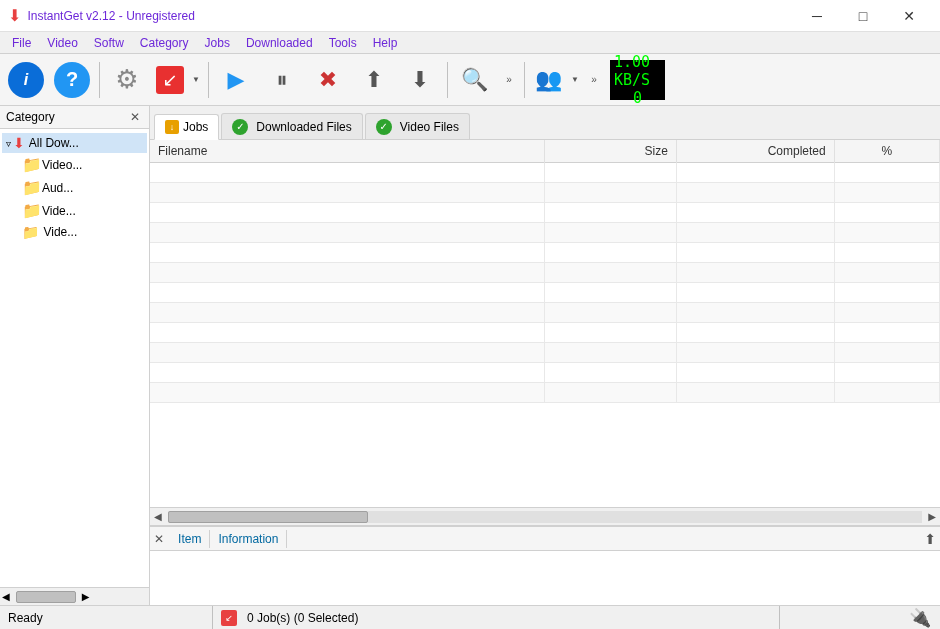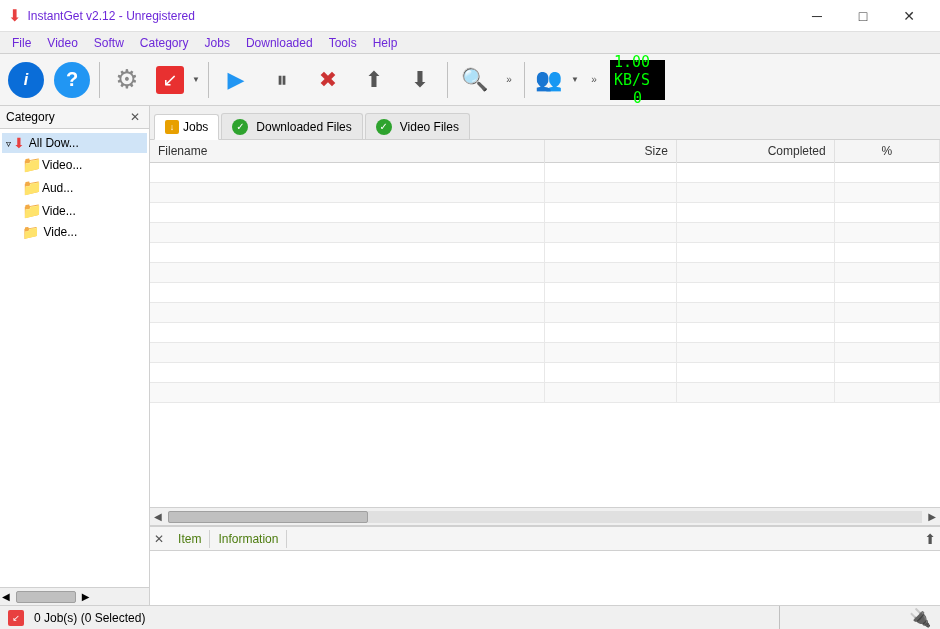--- a/index.html
+++ b/index.html
@@ -331,21 +331,21 @@
       color: #555;
       margin-right: 6px;
     }
     #detail-cols {
       display: flex;
       flex: 1;
     }
     .detail-col {
       padding: 2px 8px;
       font-size: 12px;
-      color: #4d7c0f;
+      color: #0369a1;
       border-right: 1px solid #d0d0d0;
     }
     #detail-expand {
       font-size: 14px;
       cursor: pointer;
       color: #555;
       margin-left: auto;
     }
     #detail-tab-bar {
       display: flex;
@@ -740,20 +740,23 @@
           <span class="detail-col">Information</span>
         </div>
         <span id="detail-expand">⬆</span>
       </div>
     </div>
 
   </div>
 </div>
 
 <div id="status-bar">
+  <div class="status-section" id="status-ready">
+    <span>Ready</span>
+  </div>
   <div class="status-section" id="status-jobs">
     <span style="display:inline-block; width:16px; height:16px; background:#e84040; border-radius:2px; text-align:center; color:white; font-size:9px; line-height:16px; margin-right:4px;">↙</span>
     <span>0 Job(s) (0 Selected)</span>
   </div>
   <div class="status-section" id="status-right">
     <span style="font-size:18px; color:#555;">🔌</span>
   </div>
 </div>
 
 </body></html>

